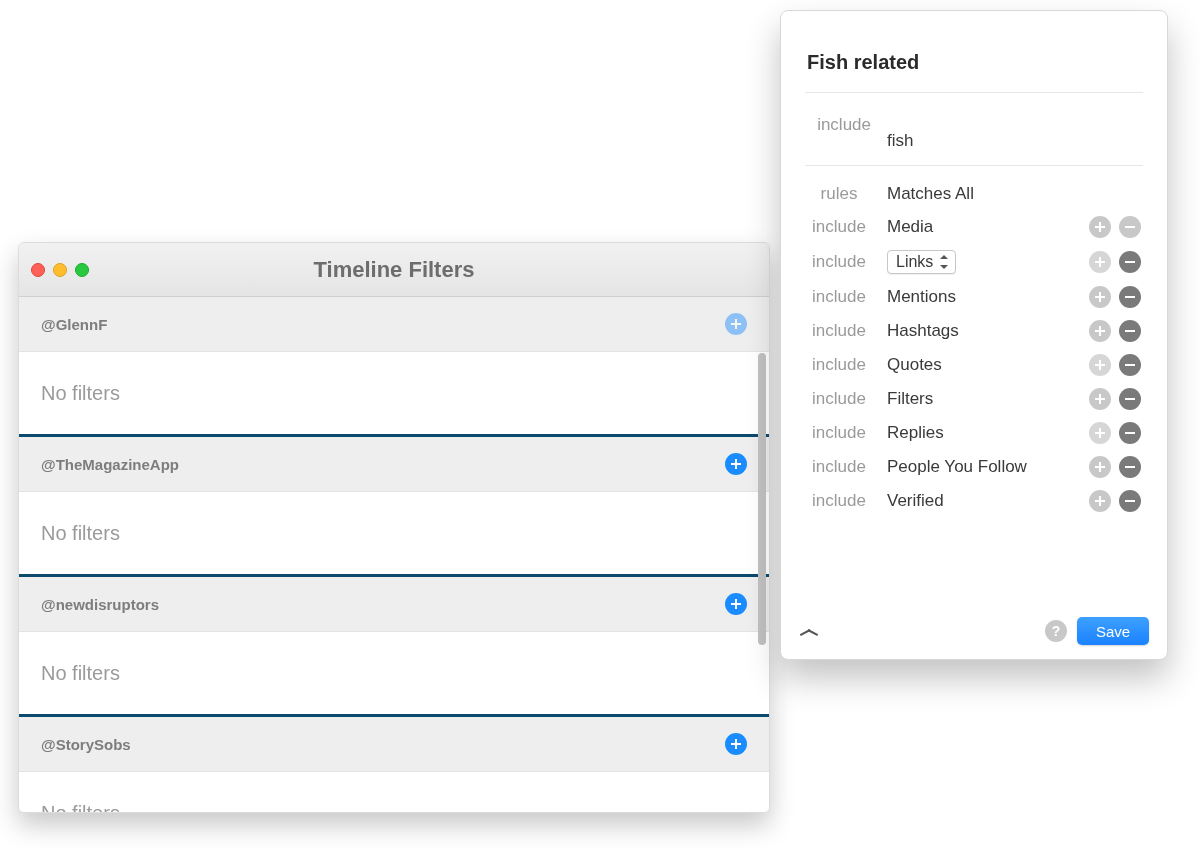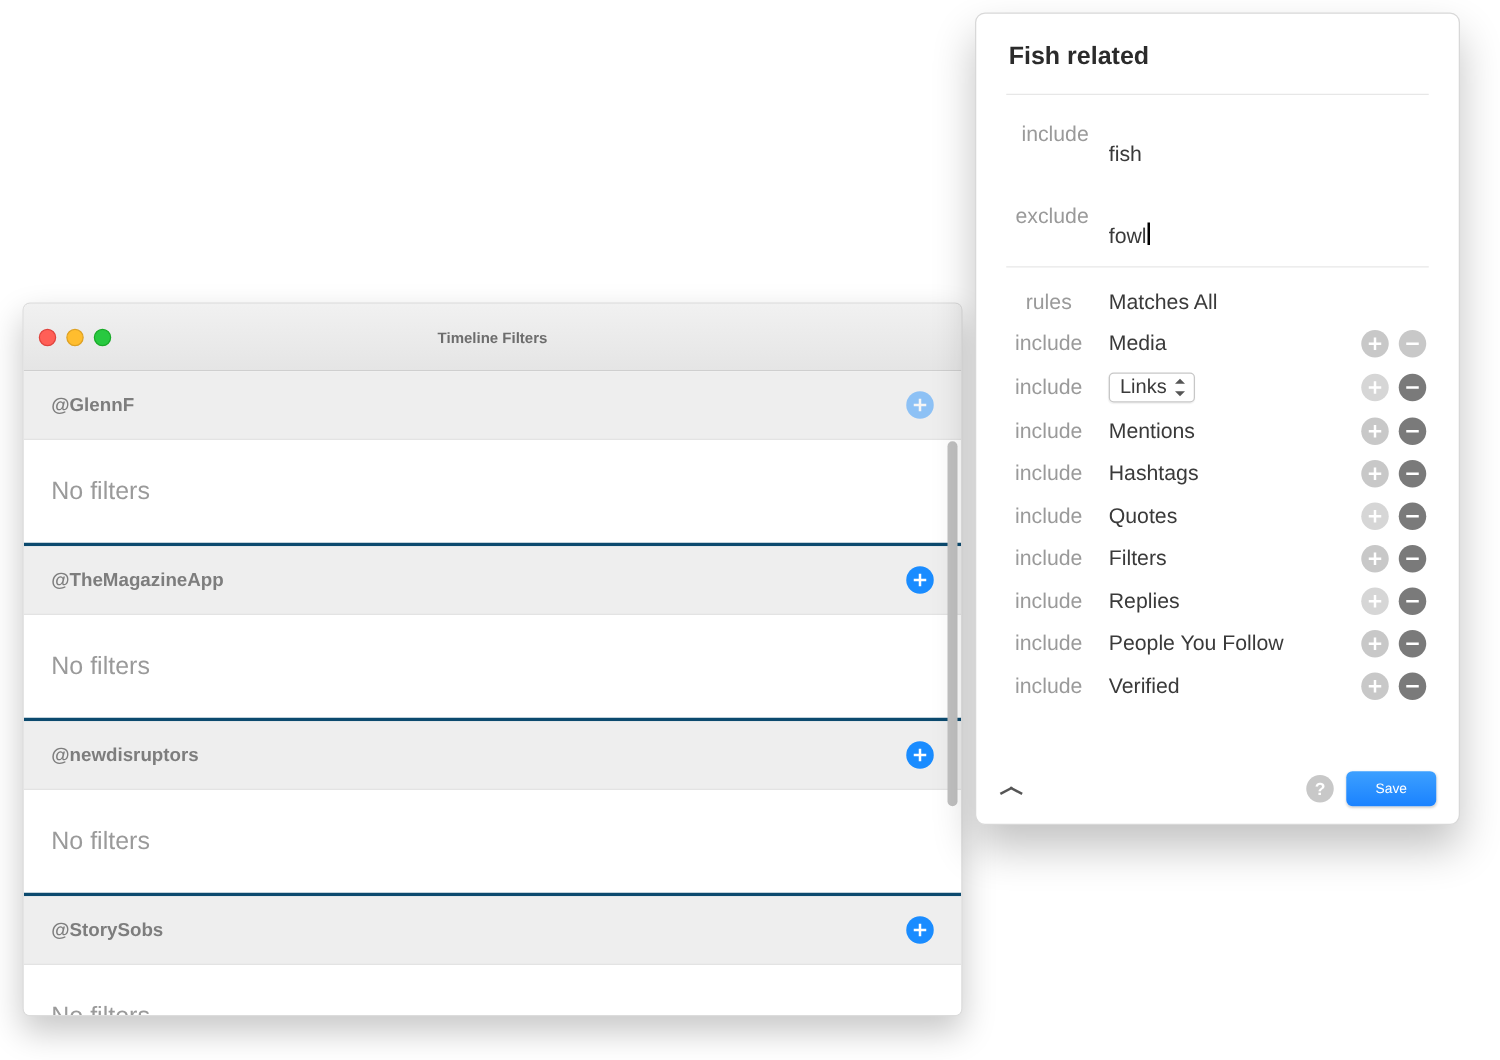--- a/index.html
+++ b/index.html
@@ -36,21 +36,21 @@
     position: absolute;
     left: 12px; top: 50%;
     transform: translateY(-50%);
     display: flex; gap: 8px;
   }
   .tl { width: 14px; height: 14px; border-radius: 50%; }
   .tl-close  { background: #ff5f57; border: 1px solid #e0443e; }
   .tl-min    { background: #ffbd2e; border: 1px solid #dea123; }
   .tl-zoom   { background: #28c940; border: 1px solid #1aab29; }
   .titlebar-title {
-    font-size: 12px; font-weight: 600; color: #6d6d6d;
+    font-size: 22px; font-weight: 600; color: #6d6d6d;
   }
 
   .accounts {
     position: relative;
     height: calc(100% - 54px);
     overflow: hidden;
   }
   .account-section {
     border-bottom: 3px solid #0c4a6e;
   }
@@ -103,21 +103,21 @@
     left: 780px; top: 10px;
     width: 388px; height: 650px;
     background: #ffffff;
     border: 1px solid #d8d8d8;
     border-radius: 8px;
     box-shadow: 0 18px 34px rgba(0,0,0,0.24);
     padding: 16px 20px 12px 20px;
   }
   .popover .name {
     font-size: 20px; font-weight: 700; color: #2b2b2b;
-    margin: 7px 6px 18px 6px;
+    margin: 24px 6px 18px 6px;
   }
   .divider { height: 1px; background: #e7e7e7; margin: 0 4px; }
 
   .kv {
     display: flex; align-items: center;
     padding: 6px 6px;
     font-size: 17px;
   }
   .kv .k { width: 80px; text-align: right; color: #9a9a9a; padding-right: 16px; }
   .kv .v { color: #3a3a3a; margin-top: 32px; }
@@ -182,21 +182,21 @@
   .help {
     width:22px; height:22px; border-radius:50%;
     background:#c8c8c8; color:#fff;
     display:inline-flex; align-items:center; justify-content:center;
     font-size:14px; font-weight:700; margin-right:10px;
   }
   .save-btn {
     min-width:72px; height:28px;
     background: linear-gradient(#3da0ff, #1a82ff);
     color:#fff; border:none; border-radius:5px;
-    font-size:11px; font-weight:500;
+    font-size:15px; font-weight:500;
     padding: 0 16px;
     box-shadow: 0 1px 2px rgba(0,0,0,0.18);
     cursor:pointer;
   }
 </style>
 </head>
 <body>
 
 <div class="window">
   <div class="titlebar">
@@ -258,24 +258,20 @@
 </div>
 
 <div class="popover">
   <div class="name">Fish related</div>
   <div class="divider"></div>
 
   <div class="kv">
     <div class="k">include</div>
     <div class="v">fish</div>
   </div>
-  <div class="kv">
-    <div class="k">exclude</div>
-    <div class="v"><span>fowl</span><span class="caret"></span></div>
-  </div>
 
   <div class="divider" style="margin-top:8px"></div>
 
   <div class="rules-section" id="rules">
     <div class="rule">
       <div class="k">rules</div>
       <div class="fill">Matches All</div>
     </div>
 
   <div class="rule">

